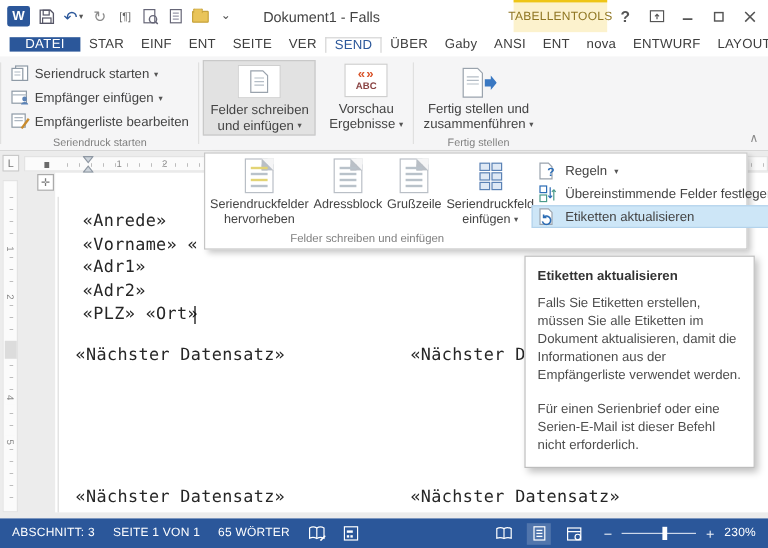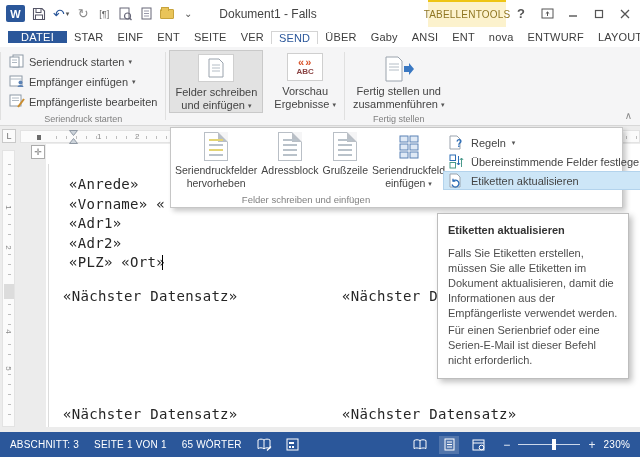--- a/index.html
+++ b/index.html
@@ -75,21 +75,21 @@
 .pgl{position:absolute;bottom:2px;left:0;width:270px;text-align:center;font-size:9.5px;color:#7f7f7f}
 .docicon{position:relative;width:24px;height:29px;background:#fff;border:1px solid #b9bfc6}
 .docicon::before{content:"";position:absolute;right:-1px;top:-1px;border:5px solid #f5f5f6;border-left-color:#b9bfc6;border-bottom-color:#b9bfc6}
 .docicon .ln{position:absolute;left:4px;right:4px;height:2px;background:#b9c2ca}
 .docicon .ln.y{background:#e3d475}
 .mini{position:relative;width:16px;height:15px;flex:none}
 
 
 .stooltip{position:absolute;left:437px;top:213px;width:192px;background:#fff;border:1px solid #bdbdbd;box-shadow:3px 3px 6px rgba(0,0,0,.25);z-index:40;padding:10px 10px 8px;color:#4d4d4d}
 .stooltip h4{font-size:11px;color:#333;margin-bottom:10px;font-weight:bold}
-.stooltip p{font-size:11px;line-height:15px;margin-bottom:2px}
+.stooltip p{font-size:11px;line-height:15px;margin-bottom:13px}
 .stooltip p:last-child{margin-bottom:2px}
 
 
 .statusbar{position:absolute;left:0;top:432px;width:640px;height:25px;background:#2b579a;color:#fff;display:flex;align-items:center;gap:15px;padding:0 10px;font-size:10px;letter-spacing:.2px}
 .sitem{white-space:nowrap}
 .sicons{display:flex;align-items:center;gap:14px}
 .spacer{flex:1}
 .views{display:flex;align-items:center;gap:9px}
 .viewbtn{display:flex;align-items:center;justify-content:center;width:20px;height:18px}
 .viewbtn.sel{background:rgba(255,255,255,.18)}

